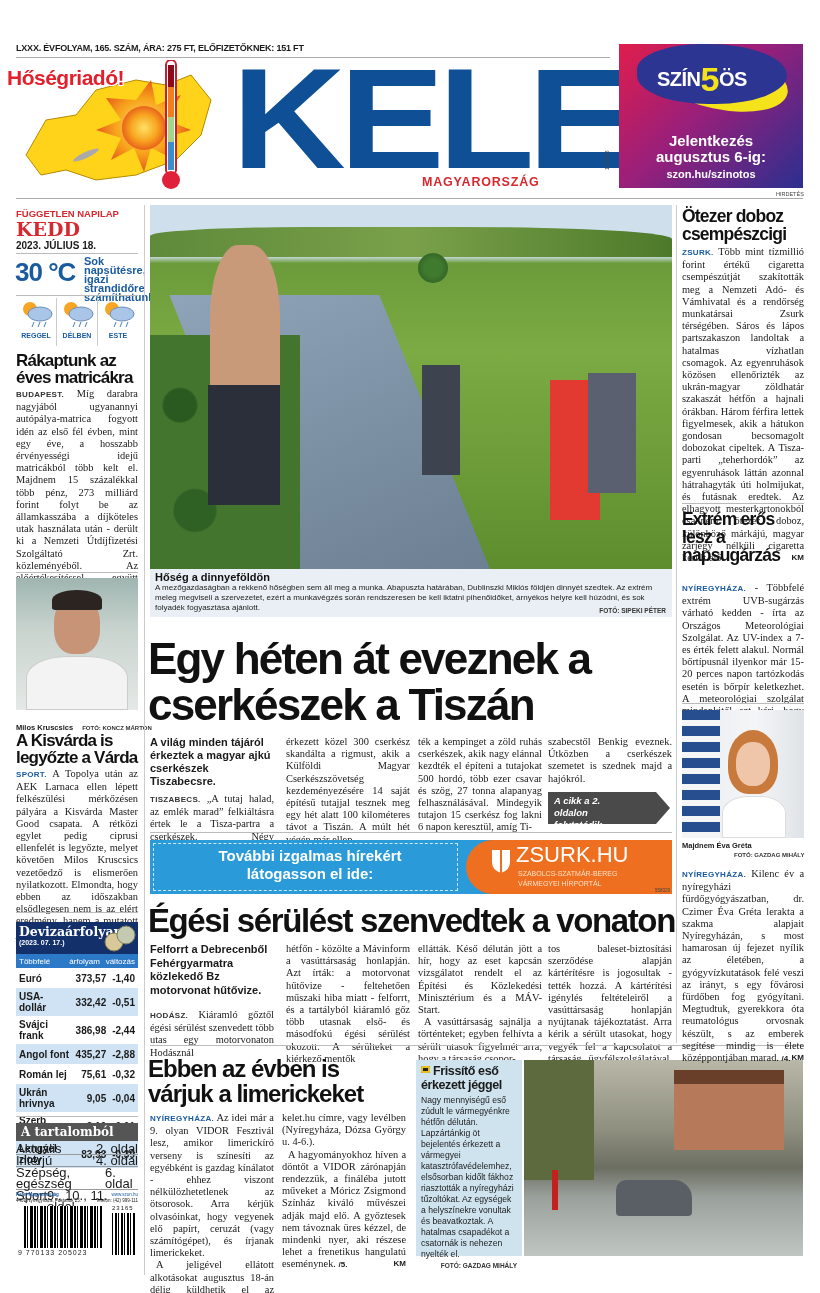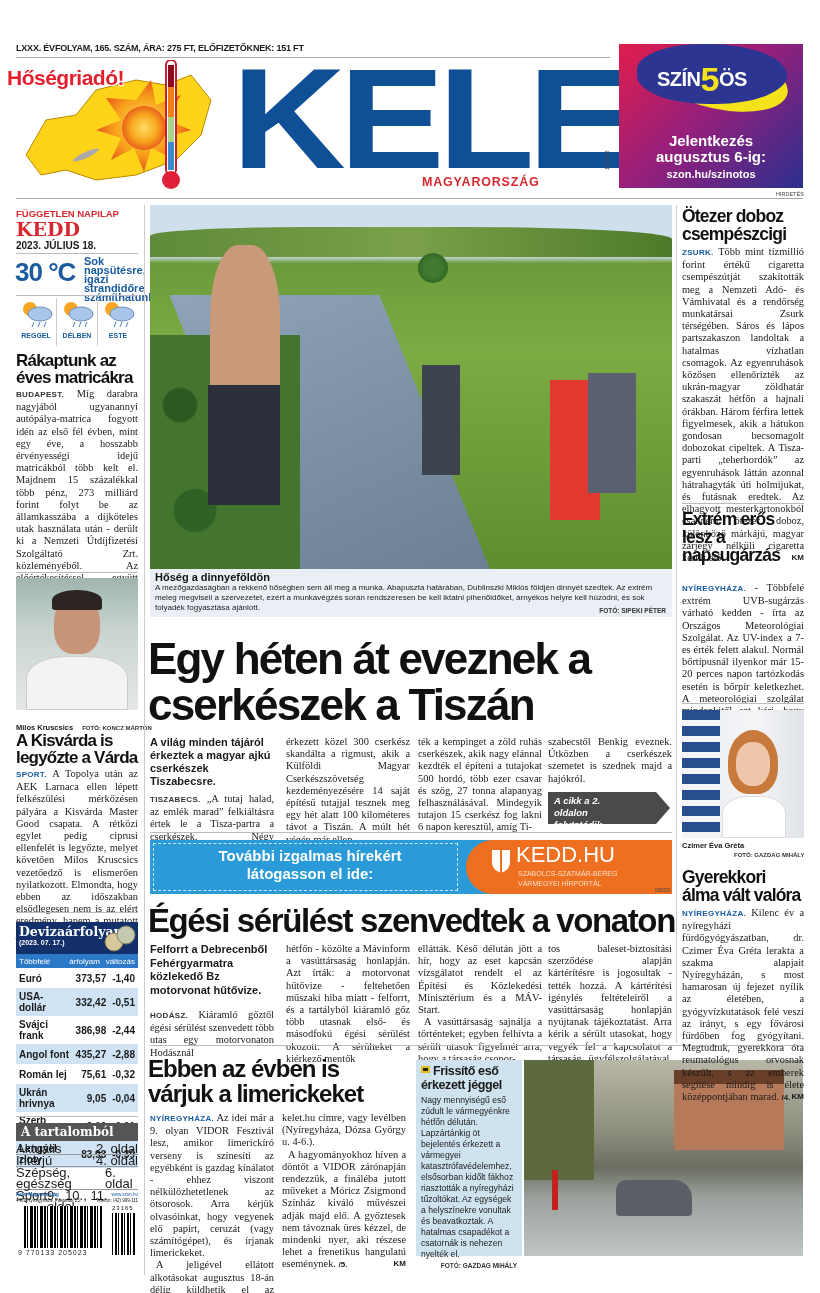--- a/index.html
+++ b/index.html
@@ -266,21 +266,21 @@
 <div class="rule" style="left:150px;top:832px;width:522px"></div>
 
 <div class="abs" style="left:150px;top:840px;width:522px;height:54px;background:#2a9ad8;overflow:hidden">
   <div class="abs" style="left:3px;top:3px;width:305px;height:48px;border:1px dashed #cde9f8"></div>
   <div class="abs sans" style="left:40px;top:7px;width:240px;text-align:center;color:#fff;font-weight:bold;font-size:15px;line-height:18px">További izgalmas hírekért látogasson el ide:</div>
   <div class="abs" style="left:316px;top:0;width:220px;height:54px;background:#ee6f1f;border-radius:30px 0 0 30px"></div>
   <svg class="abs" style="left:340px;top:8px" width="22" height="26">
       <path d="M2 2 L20 2 L20 14 Q20 22 11 25 Q2 22 2 14 Z" fill="#fff"></path>
       <path d="M11 2 L11 25" stroke="#ee6f1f" stroke-width="2"></path>
     </svg>
-  <div class="abs sans" style="left:366px;top:2px;color:#fff;font-size:22px">KEDD.HU</div>
+  <div class="abs sans" style="left:366px;top:2px;color:#fff;font-size:22px">ZSURK.HU</div>
   <div class="abs sans" style="left:368px;top:30px;color:#ffe0c8;font-size:7px">SZABOLCS-SZATMÁR-BEREG</div>
   <div class="abs sans" style="left:368px;top:40px;color:#ffe0c8;font-size:7px">VÁRMEGYEI HÍRPORTÁL</div>
   <div class="abs sans" style="right:2px;bottom:1px;color:#444;font-size:4.5px">558329</div>
 </div>
 
 <div class="abs head" style="left:148px;top:903px;width:525px;font-size:33px;line-height:36px;letter-spacing:-1.4px;white-space:nowrap">Égési sérülést szenvedtek a vonaton</div>
 <div class="abs" style="left:150px;top:943px;width:522px;height:96px">
   <div class="abs body-text" style="left:136px;top:0;width:124px">hétfőn - közölte a Mávinform a vasúttársaság honlapján. Azt írták: a motorvonat hűtővize - feltehetően műszaki hiba miatt - felforrt, és a tartályból kiáramló gőz több utasnak első- és másodfokú égési sérülést okozott. A sérülteket a kiérkező mentők</div>
   <div class="abs" style="left:0;top:0;width:124px">
     <div class="sans" style="font-weight:bold;font-size:11px;line-height:13.5px;margin-bottom:12px">Felforrt a Debrecenből Fehérgyarmatra közlekedő Bz motorvonat hűtővize.</div>
@@ -333,19 +333,18 @@
   <div class="body-text"><span class="kicker blue">NYÍREGYHÁZA.</span> <span>- Többfelé extrém UVB-sugárzás várható kedden - írta az Országos Meteorológiai Szolgálat. Az UV-index a 7-es érték felett alakul. Normál bőrtípusnál ilyenkor már 15-20 perces napon tartózkodás esetén is bőrpír keletkezhet. A meteorológiai szolgálat mindenkitől azt kéri, hogy fokozottan védekezzen a napsugárzás okozta leégés ellen, és 11 és 15 óra között kerülje a napozást.</span><span class="sig">MTI</span></div>
 </div>
 <div class="rule" style="left:682px;top:703px;width:122px"></div>
 
 <div class="photo" style="left:682px;top:710px;width:122px;height:128px;background:linear-gradient(90deg,#e8ecef 0%,#f4f5f7 60%,#dfe3e7 100%)">
   <div class="abs" style="left:0;top:0;width:38px;height:128px;background:repeating-linear-gradient(180deg,#274f8f 0 10px,#f4f5f7 10px 16px)"></div>
   <div class="abs" style="left:46px;top:20px;width:50px;height:64px;background:#c77a3b;border-radius:50% 50% 40% 40%"></div>
   <div class="abs" style="left:54px;top:32px;width:34px;height:44px;background:#efc6aa;border-radius:45%"></div>
   <div class="abs" style="left:40px;top:86px;width:64px;height:42px;background:#fff;border-radius:40% 40% 0 0;border:1px solid #ddd"></div>
 </div>
-<div class="abs sans" style="left:682px;top:841px;font-size:7.5px;font-weight:bold">Czimer Éva Gréta</div>
+<div class="abs sans" style="left:682px;top:841px;font-size:7.5px;font-weight:bold">Majdnem Éva Gréta</div>
 <div class="abs credit" style="left:734px;top:852px;font-size:6px">FOTÓ: GAZDAG MIHÁLY</div>
 
 <div class="abs" style="left:682px;top:868px;width:122px">
-  <div class="head" style="font-size:17.5px;line-height:18px;margin-bottom:3px">Gyerekkori álma vált valóra</div>
   <div class="body-text"><span class="kicker blue">NYÍREGYHÁZA.</span> <span>Kilenc év a nyíregyházi fürdőgyógyászatban, dr. Czimer Éva Gréta lerakta a szakma alapjait Nyíregyházán, s most hamarosan új fejezet nyílik az életében, a gyógyvízkutatások felé veszi az irányt, s egy fővárosi fürdőben fog gyógyítani. Megtudtuk, gyerekkora óta reumatológus orvosnak készült, s az emberek segítése mindig is élete középpontjában marad.</span> <b class="sans" style="font-size:8px">/4.</b><span class="sig">KM</span></div>
 </div>
 
 </body></html>

